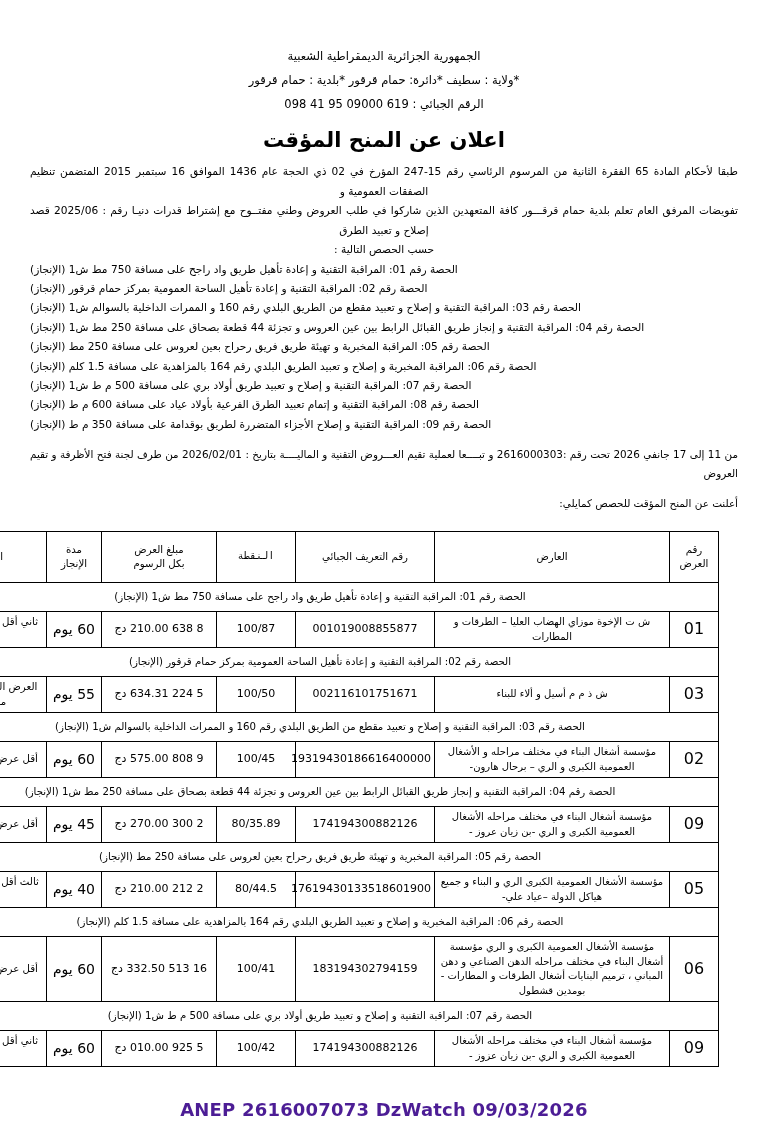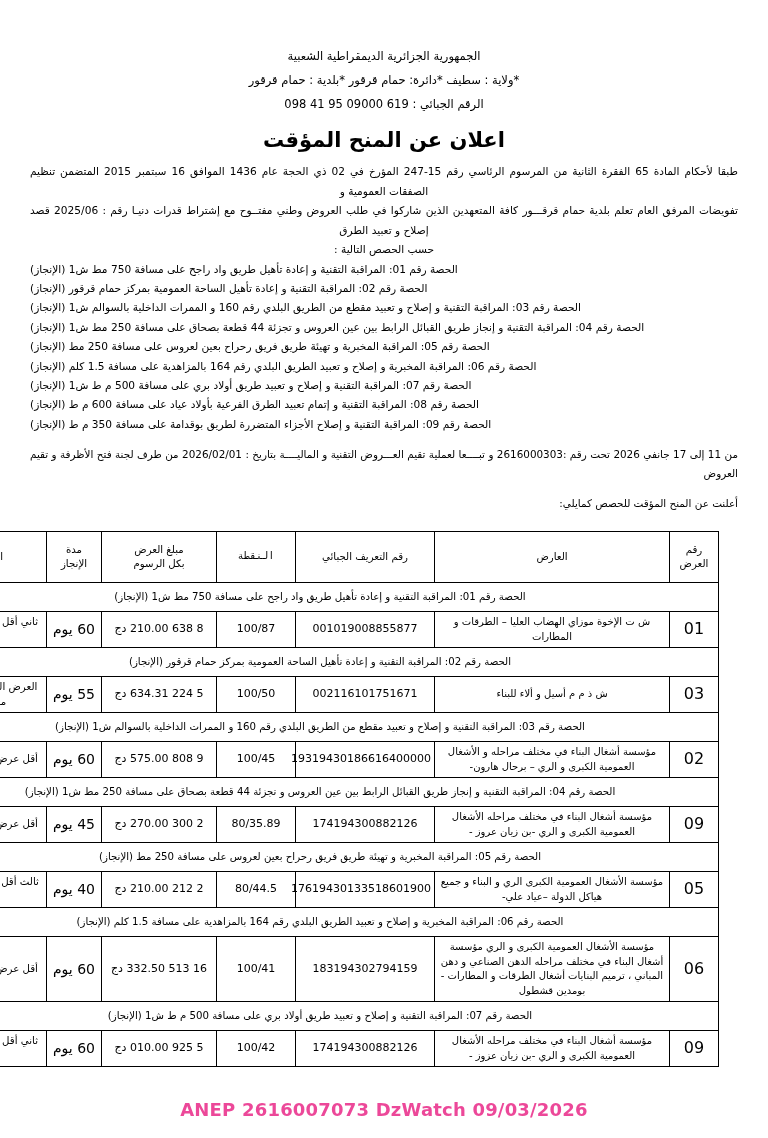--- a/index.html
+++ b/index.html
@@ -298,15 +298,15 @@
           <td class="col-score">100/42</td>
           <td class="col-amount amount-cell">5 925 010.00 دج</td>
           <td class="col-duration">60 يوم</td>
           <td class="col-note">ثاني أقل عرض بعد التأهل تقنيا</td>
         </tr>
 
       </tbody>
     </table>
   </div>
 
-  <div class="doc-footer" style="color: #ec4899;">ANEP 2616007073 DzWatch 09/03/2026</div>
+  <div class="doc-footer" style="color: #4c1d95;">ANEP 2616007073 DzWatch 09/03/2026</div>
 
 </div>
 
 </body></html>

